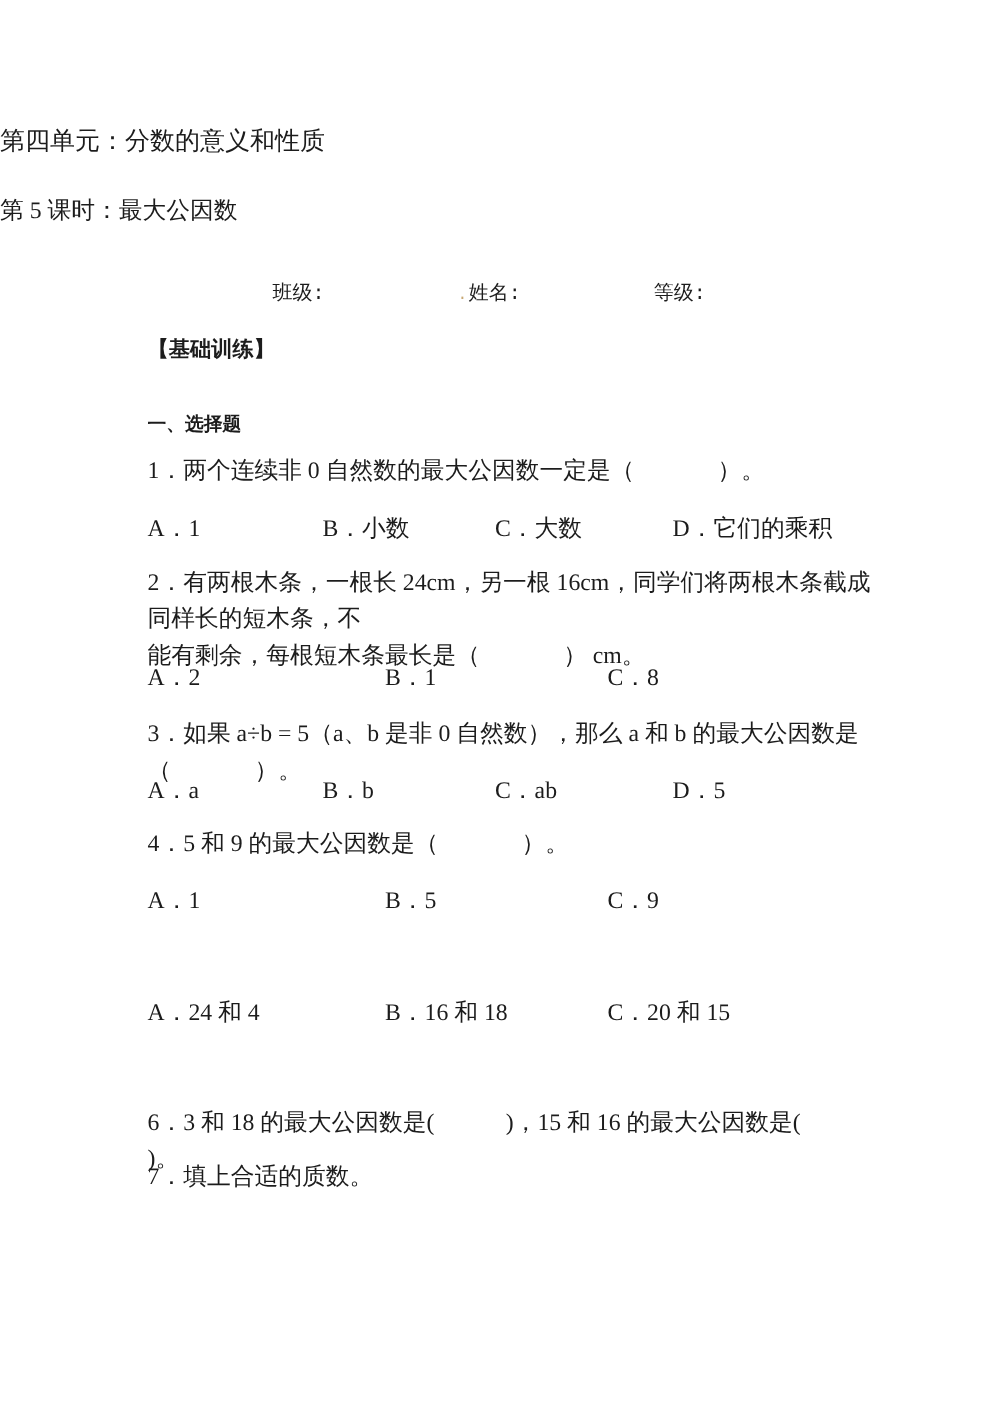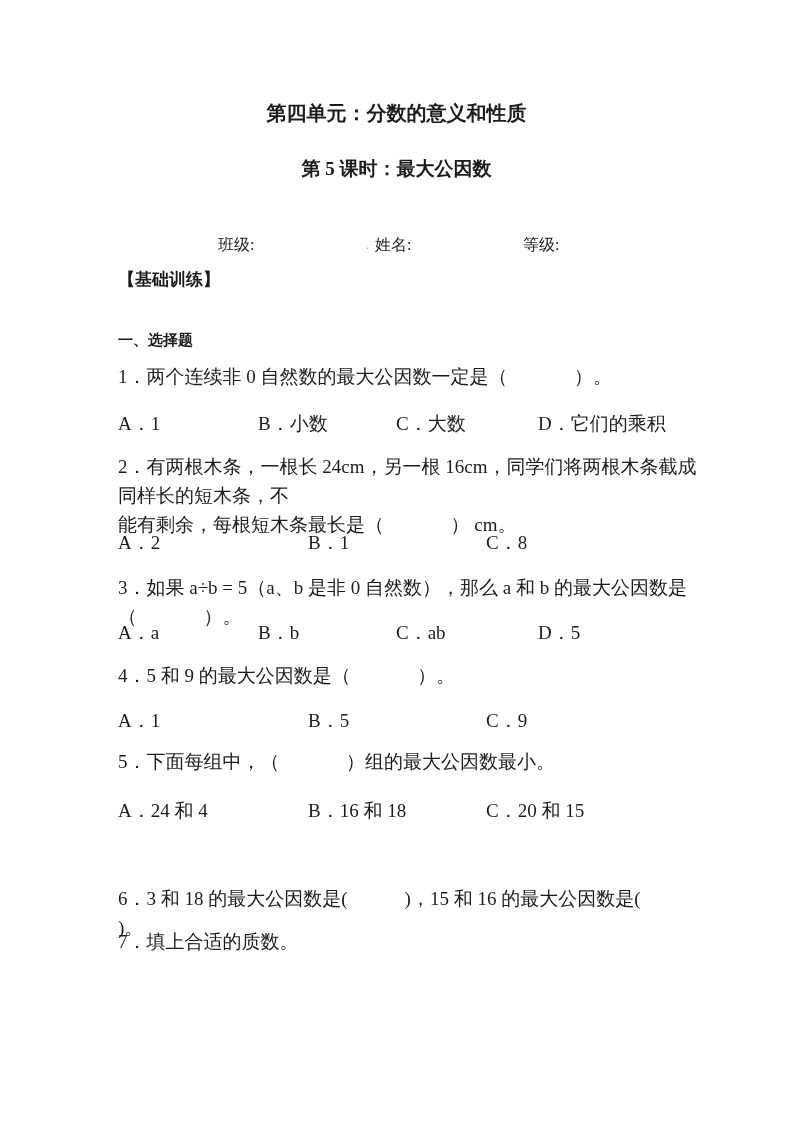--- a/index.html
+++ b/index.html
@@ -20,31 +20,30 @@
     position: absolute;
     white-space: pre-wrap;
     font-size: 19px;
     line-height: 29px;
     left: 118px;
     right: 90px;
   }
   .center-title {
     left: 0;
     right: 0;
-    text-align: center;
-    font-weight: bold;
+    font-weight: normal;
   }
   .unit-title   { font-size: 20px; line-height: 26px; }
   .lesson-title { font-size: 19px; line-height: 26px; }
   .student-row {
     left: 0; right: 0;
     height: 30px;
     font-size: 16px;
   }
-  .student-row .fld { position: absolute; top: 16px; white-space: pre; }
+  .student-row .fld { position: absolute; top: 7px; white-space: pre; font-family: Liberation Mono, monospace; }
   .fld-class { left: 218px; }
   .fld-dot   { left: 366px; color: #c8a874; font-size: 13px; }
   .fld-name  { left: 375px; }
   .fld-grade { left: 523px; }
   .basic-header { font-weight: bold; font-size: 17px; line-height: 24px; }
   .sec-heading  { font-weight: bold; font-size: 15px; line-height: 24px; }
   .opts { height: 24px; }
   .opts .opt { position: absolute; top: 0; white-space: pre; }
   .c4 .opt:nth-child(1) { left: 0px; }
   .c4 .opt:nth-child(2) { left: 140px; }
@@ -98,21 +97,20 @@
     <span class="opt">D．5</span>
   </div>
 
   <div class="blk" style="top:661px">4．5 和 9 的最大公因数是（              ）。</div>
   <div class="blk opts c3" style="top:706px">
     <span class="opt">A．1</span>
     <span class="opt">B．5</span>
     <span class="opt">C．9</span>
   </div>
 
-  <div class="blk" style="top:747px">5．下面每组中，（              ）组的最大公因数最小。</div>
   <div class="blk opts c3" style="top:796px">
     <span class="opt">A．24 和 4</span>
     <span class="opt">B．16 和 18</span>
     <span class="opt">C．20 和 15</span>
   </div>
 
 
   <div class="blk" style="top:884px">6．3 和 18 的最大公因数是(            )，15 和 16 的最大公因数是(            )。</div>
 
   <div class="blk" style="top:927px">7．填上合适的质数。</div>

